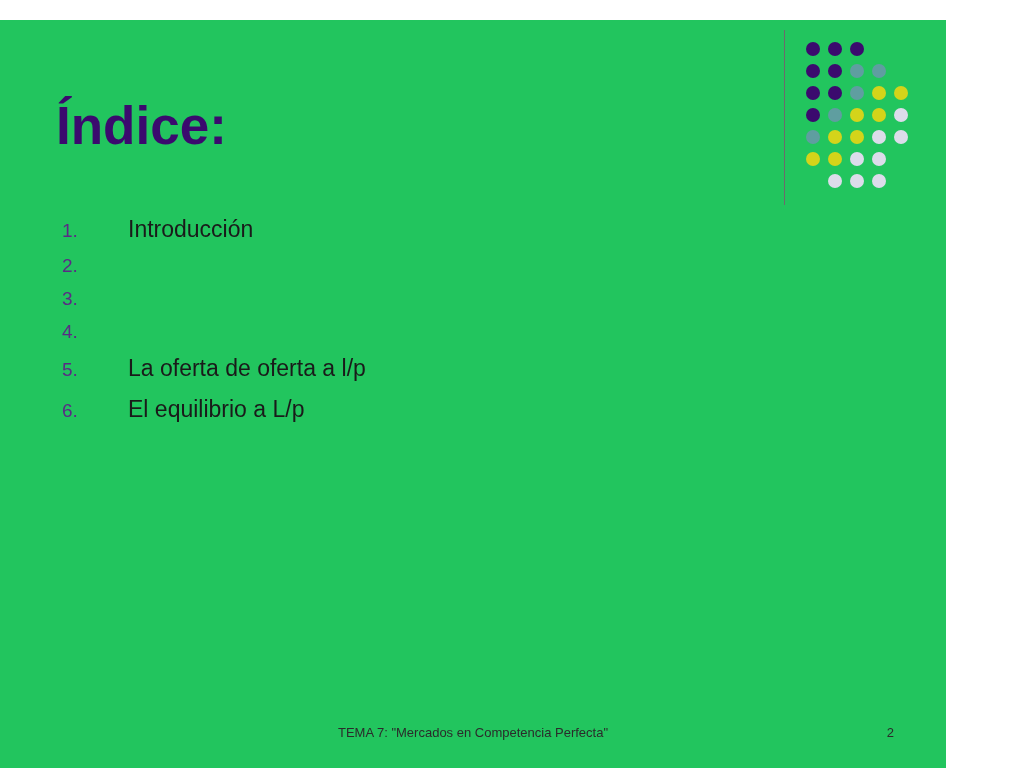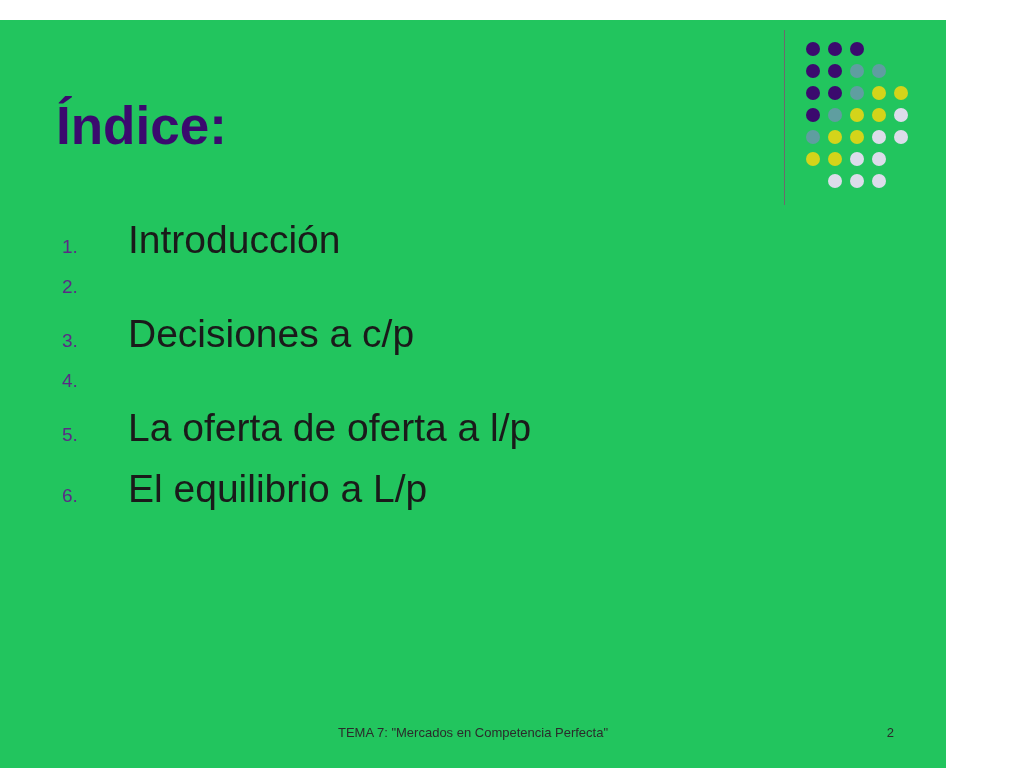--- a/index.html
+++ b/index.html
@@ -87,21 +87,21 @@
   .list-num {
     width: 72px;
     flex: 0 0 72px;
     font-size: 19px;
     color: #5b2a86;
     text-align: left;
     padding-left: 6px;
     box-sizing: border-box;
   }
   .list-text {
-    font-size: 39px;
+    font-size: 23px;
     color: #1a1a1a;
     line-height: 1.28;
     white-space: nowrap;
   }
 
   
   .footer-note {
     position: absolute;
     left: 0;
     right: 0;
@@ -230,21 +230,20 @@
       <span class="list-num">1.</span>
       <span class="list-text">Introducción</span>
     </div>
 
     <div class="list-row">
       <span class="list-num">2.</span>
     </div>
 
     <div class="list-row">
       <span class="list-num">3.</span>
-      <span class="list-text">Decisiones a c/p</span>
     </div>
 
     <div class="list-row">
       <span class="list-num">4.</span>
     </div>
 
     <div class="list-row">
       <span class="list-num">5.</span>
       <span class="list-text">La oferta de oferta a l/p</span>
     </div>

